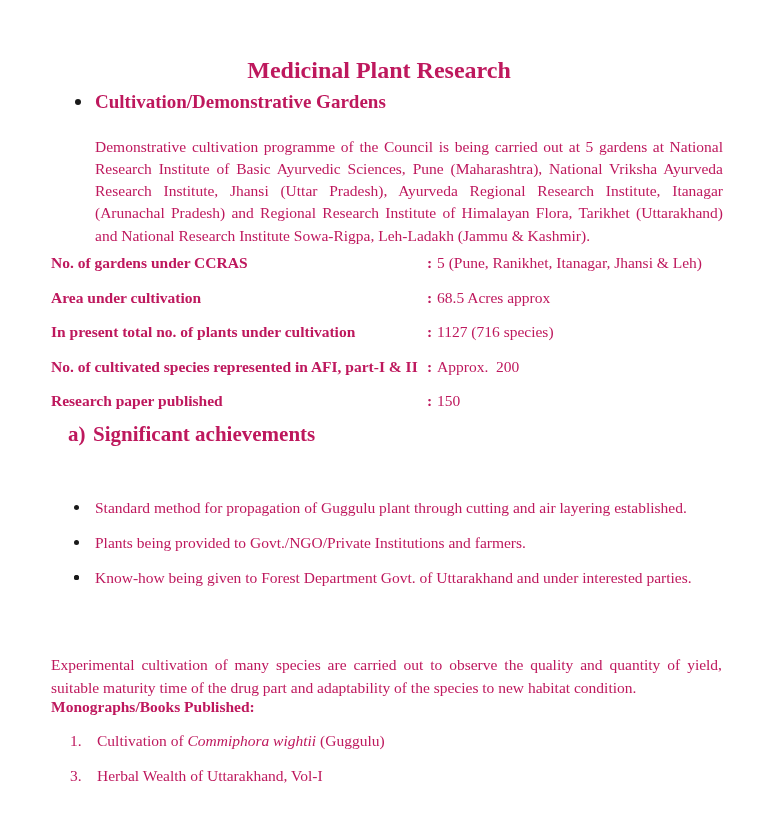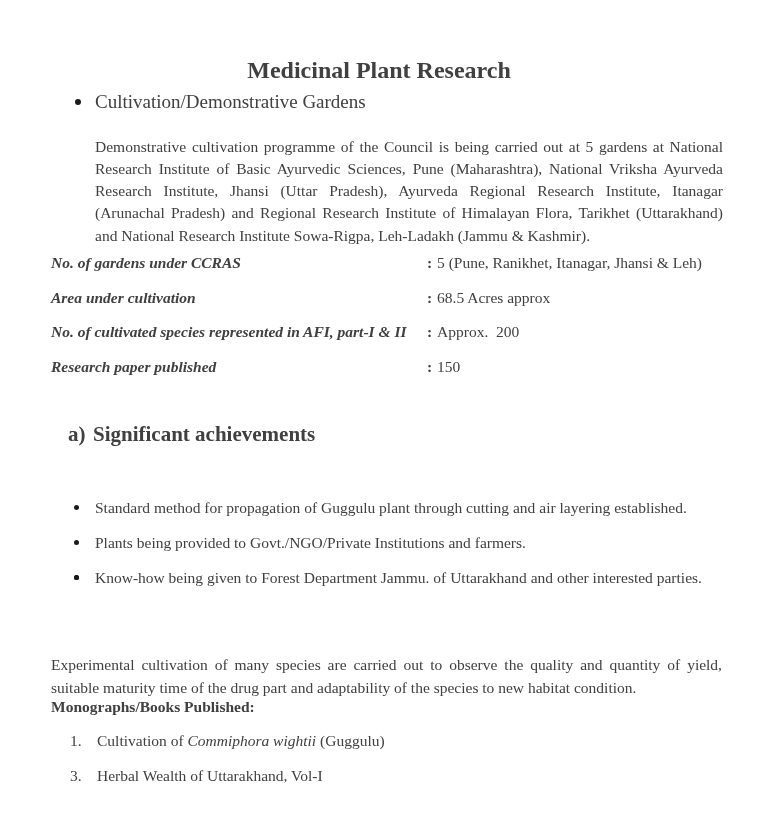--- a/index.html
+++ b/index.html
@@ -1,42 +1,42 @@
 <!DOCTYPE html>
 <html><head>
 <meta charset="utf-8">
 <style>
   html, body { margin: 0; padding: 0; background: #ffffff; }
   .page {
     position: relative;
     width: 758px;
     height: 832px;
     background: #ffffff;
-    color: #404040;
+    color: #be185d;
     font-family: "Liberation Serif", "DejaVu Serif", serif;
     font-size: 15.5px;
     overflow: hidden;
   }
 
   
   .doc-title {
     position: absolute;
     top: 40px; left: 0; right: 0;
     text-align: center;
     font-size: 24px;
     font-weight: 700;
     line-height: 28px;
   }
 
   
   .section-heading {
     position: absolute;
     top: 90px; left: 75px;
     font-size: 19px;
-    font-weight: 400;
+    font-weight: 700;
     line-height: 23px;
   }
   .section-heading .dot {
     display: inline-block;
     width: 6px; height: 6px;
     border-radius: 50%;
     background: #1a1a1a;
     margin-right: 14px;
     vertical-align: 3px;
   }
@@ -57,21 +57,20 @@
   }
   .kv-row {
     white-space: nowrap;
     margin-bottom: 13.5px;
     line-height: 21px;
   }
   .kv-label {
     display: inline-block;
     min-width: 372px;
     font-weight: 700;
-    font-style: italic;
   }
   .kv-colon {
     font-weight: 700;
     padding-right: 5px;
   }
 
   
   .subsection-heading {
     position: absolute;
     top: 423px; left: 68px;
@@ -150,20 +149,23 @@
   <p class="intro-paragraph">Demonstrative cultivation programme of the Council is being carried out at 5 gardens at National Research Institute of Basic Ayurvedic Sciences, Pune (Maharashtra), National Vriksha Ayurveda Research Institute, Jhansi (Uttar Pradesh), Ayurveda Regional Research Institute, Itanagar (Arunachal Pradesh) and Regional Research Institute of Himalayan Flora, Tarikhet (Uttarakhand) and National Research Institute Sowa-Rigpa, Leh-Ladakh (Jammu &amp; Kashmir).</p>
 
   <div class="stats-block">
     <div class="kv-row">
       <span class="kv-label">No. of gardens under CCRAS</span> <span class="kv-colon">:</span><span class="kv-value">5 (Pune, Ranikhet, Itanagar, Jhansi &amp; Leh)</span>
     </div>
     <div class="kv-row">
       <span class="kv-label">Area under cultivation</span> <span class="kv-colon">:</span><span class="kv-value">68.5 Acres approx</span>
     </div>
     <div class="kv-row">
+      <span class="kv-label">In present total no. of plants under cultivation</span> <span class="kv-colon">:</span><span class="kv-value">1127 (716 species)</span>
+    </div>
+    <div class="kv-row">
       <span class="kv-label">No. of cultivated species represented in AFI, part-I &amp; II</span> <span class="kv-colon">:</span><span class="kv-value">Approx.&nbsp; 200</span>
     </div>
     <div class="kv-row">
       <span class="kv-label">Research paper published</span> <span class="kv-colon">:</span><span class="kv-value">150</span>
     </div>
   </div>
 
   <div class="subsection-heading">
     <span class="marker">a)</span><span>Significant achievements</span>
   </div>
@@ -172,21 +174,21 @@
     <div class="bullet-item">
       <span class="dot"></span><span>Standard method for propagation of Guggulu plant through cutting and air layering established.</span>
     </div>
     <div class="bullet-item">
       <span class="dot"></span><span>Plants being provided to Govt./NGO/Private Institutions and farmers.</span>
     </div>
     <div class="bullet-item">
       <span class="dot"></span>
     </div>
     <div class="bullet-item">
-      <span class="dot"></span><span>Know-how being given to Forest Department Jammu. of Uttarakhand and other interested parties.</span>
+      <span class="dot"></span><span>Know-how being given to Forest Department Govt. of Uttarakhand and under interested parties.</span>
     </div>
   </div>
 
   <p class="closing-paragraph">Experimental cultivation of many species are carried out to observe the quality and quantity of yield, suitable maturity time of the drug part and adaptability of the species to new habitat condition.</p>
 
   <div class="monographs-heading">Monographs/Books Published:</div>
 
   <div class="monograph-list">
     <div class="monograph-item">
       <span class="number">1.</span><span>Cultivation of </span><span class="italic">Commiphora wightii</span><span> (Guggulu)</span>

